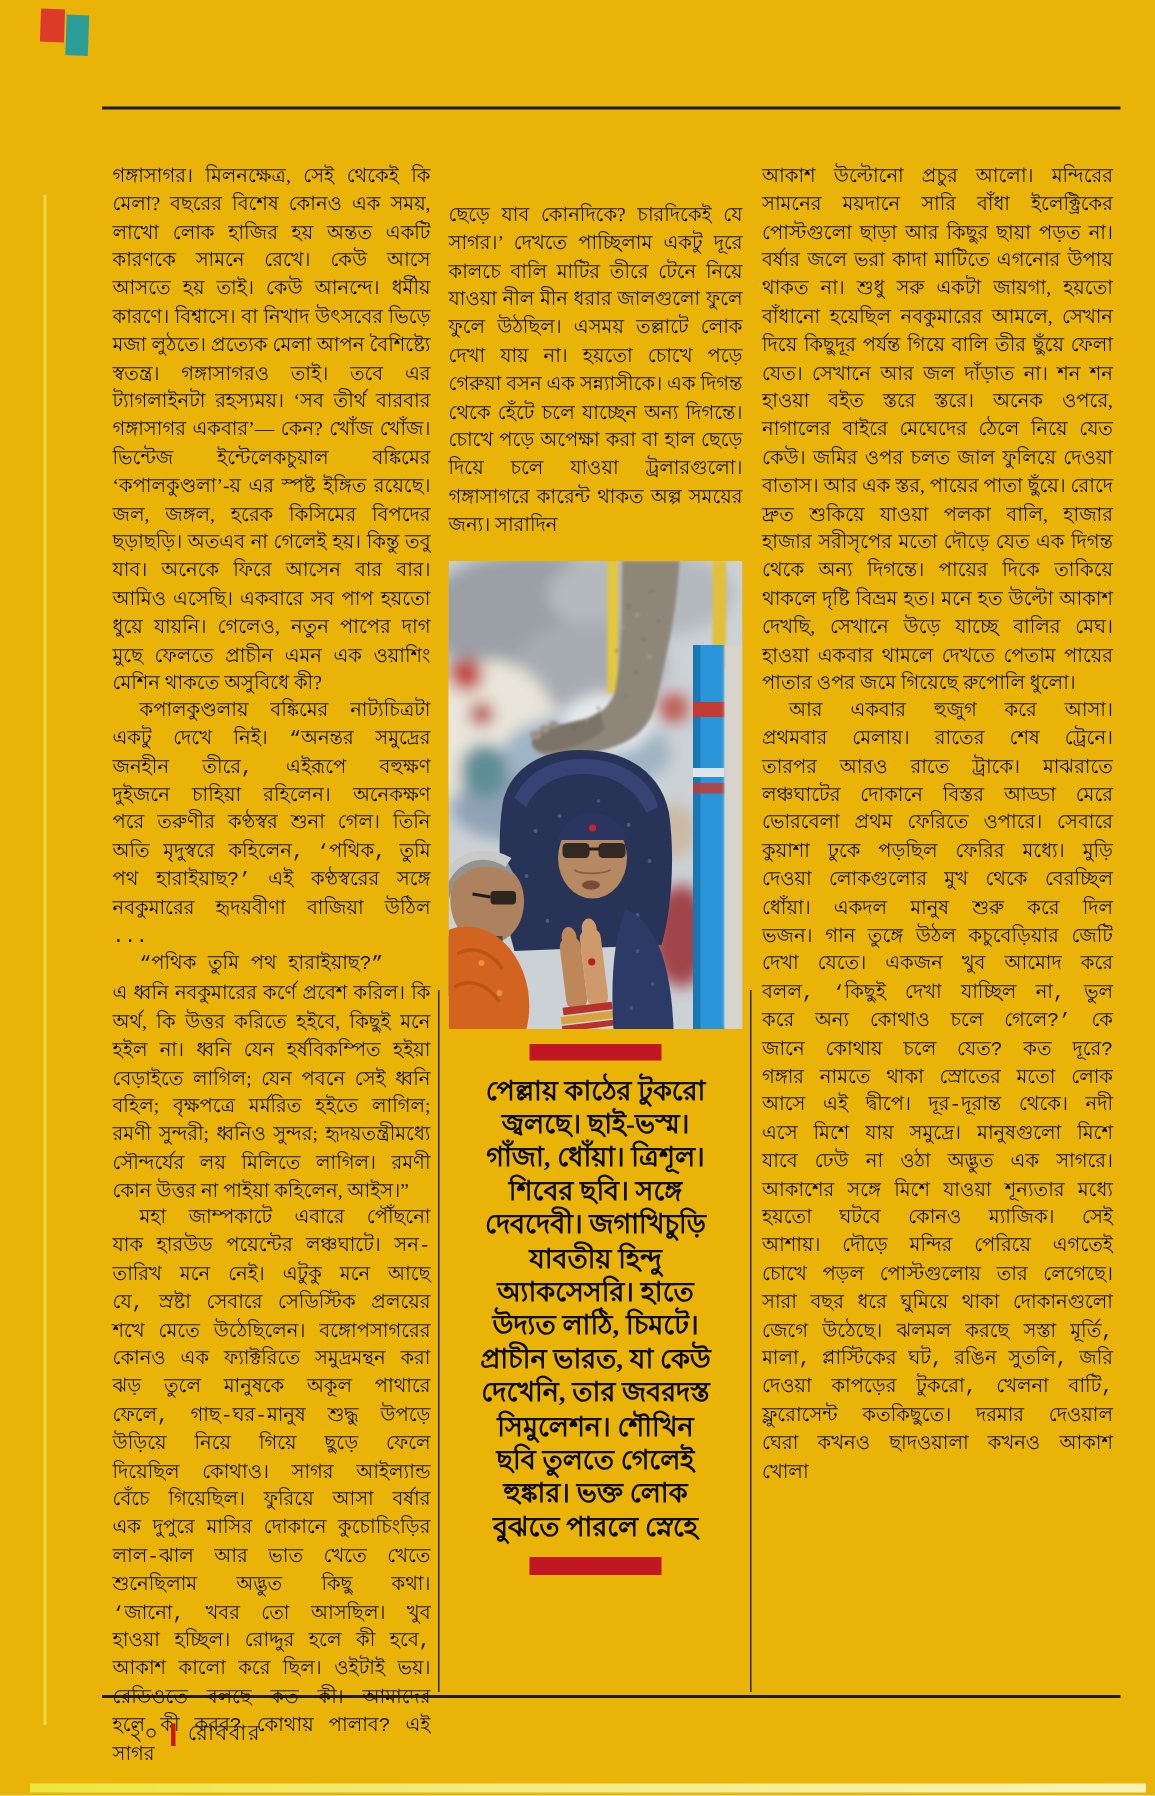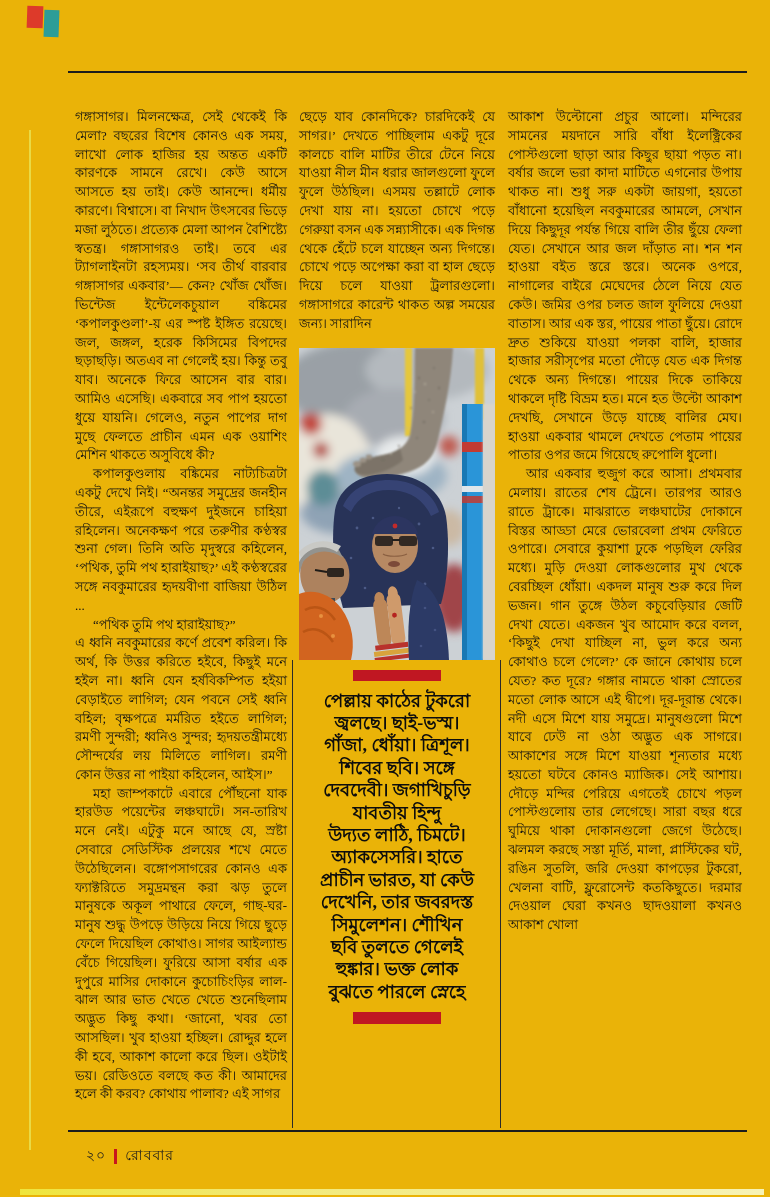--- a/index.html
+++ b/index.html
@@ -18,24 +18,24 @@
   
   .rule{position:absolute;background:#1c1c1c;}
   .rule.top{left:68px;top:71px;width:679px;height:2px;}
   .rule.bottom{left:68px;top:1130px;width:679px;height:2px;}
   .vsep{position:absolute;top:660px;width:1px;height:468px;background:#2a2a2a;}
   .vsep.left{left:292px;}
   .vsep.right{left:500px;}
   
   .col{position:absolute;top:108px;font-size:13px;line-height:18.8px;text-align:justify;}
   .col-left{left:75px;width:212px;}
-  .col-mid{left:299px;width:196px;}
+  .col-mid{left:299px;width:196px;margin-top:26px;}
   .col-right{left:508px;width:234px;}
   .col p{margin:0;}
-  .col p.indent{text-indent:18px;}
+  .col p.indent{text-indent:18px;font-family:Liberation Mono, monospace;}
   
   .photo{display:block;width:196px;height:312px;margin:14px 0 0 0;}
   
   .redbar{width:88px;height:11px;background:#c01722;margin:10px auto 0 auto;}
   .redbar.bottom{margin-top:9px;height:12px;}
   .pullquote{margin-top:9px;font-weight:bold;font-size:18px;line-height:22.4px;text-align:center;color:#0d0d0d;}
   .pullquote .pq-line{white-space:nowrap;}
   
   .footer{position:absolute;left:86px;top:1144px;display:flex;align-items:center;gap:8px;
     font-size:14px;letter-spacing:1px;color:#1c1c1c;}
@@ -199,22 +199,22 @@
     </svg>
 
     <div class="redbar"></div>
     <div class="pullquote">
       <div class="pq-line">পেল্লায় কাঠের টুকরো</div>
       <div class="pq-line">জ্বলছে। ছাই-ভস্ম।</div>
       <div class="pq-line">গাঁজা, ধোঁয়া। ত্রিশূল।</div>
       <div class="pq-line">শিবের ছবি। সঙ্গে</div>
       <div class="pq-line">দেবদেবী। জগাখিচুড়ি</div>
       <div class="pq-line">যাবতীয় হিন্দু</div>
+      <div class="pq-line">অ্যাকসেসরি। হাতে</div>
       <div class="pq-line">উদ্যত লাঠি, চিমটে।</div>
-      <div class="pq-line">অ্যাকসেসরি। হাতে</div>
       <div class="pq-line">প্রাচীন ভারত, যা কেউ</div>
       <div class="pq-line">দেখেনি, তার জবরদস্ত</div>
       <div class="pq-line">সিমুলেশন। শৌখিন</div>
       <div class="pq-line">ছবি তুলতে গেলেই</div>
       <div class="pq-line">হুঙ্কার। ভক্ত লোক</div>
       <div class="pq-line">বুঝতে পারলে স্নেহে</div>
     </div>
     <div class="redbar bottom"></div>
   </div>
 

